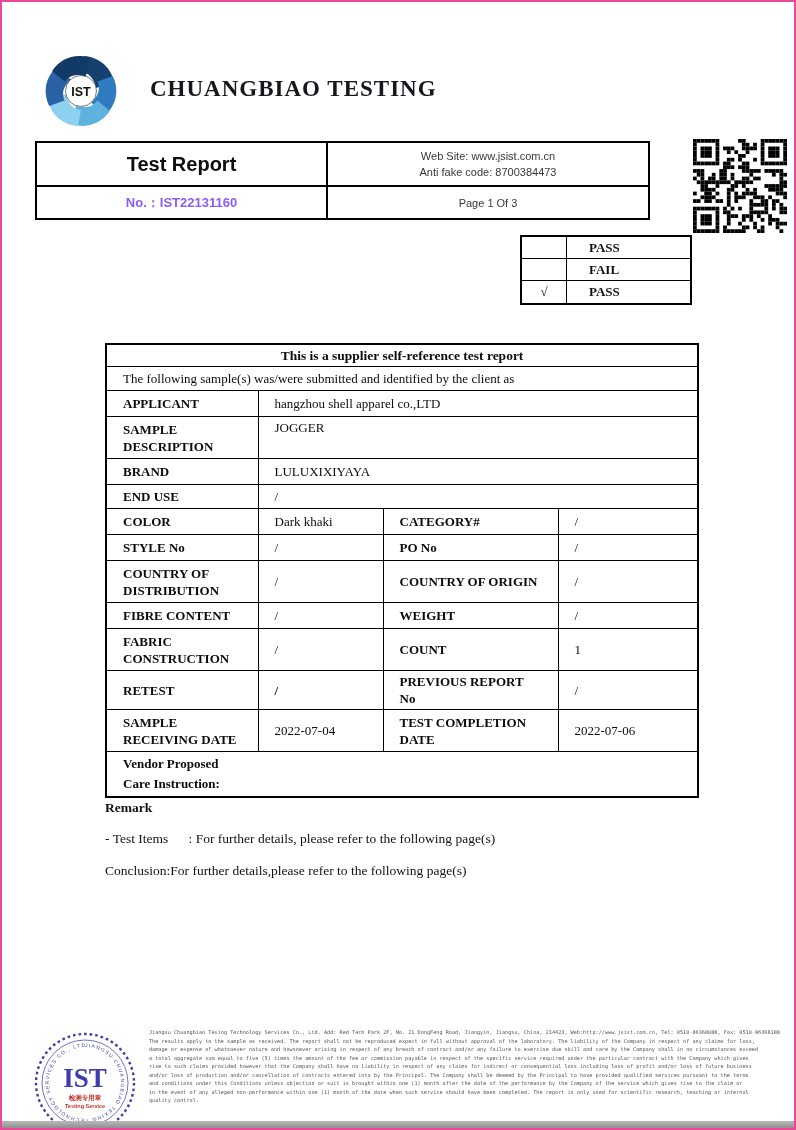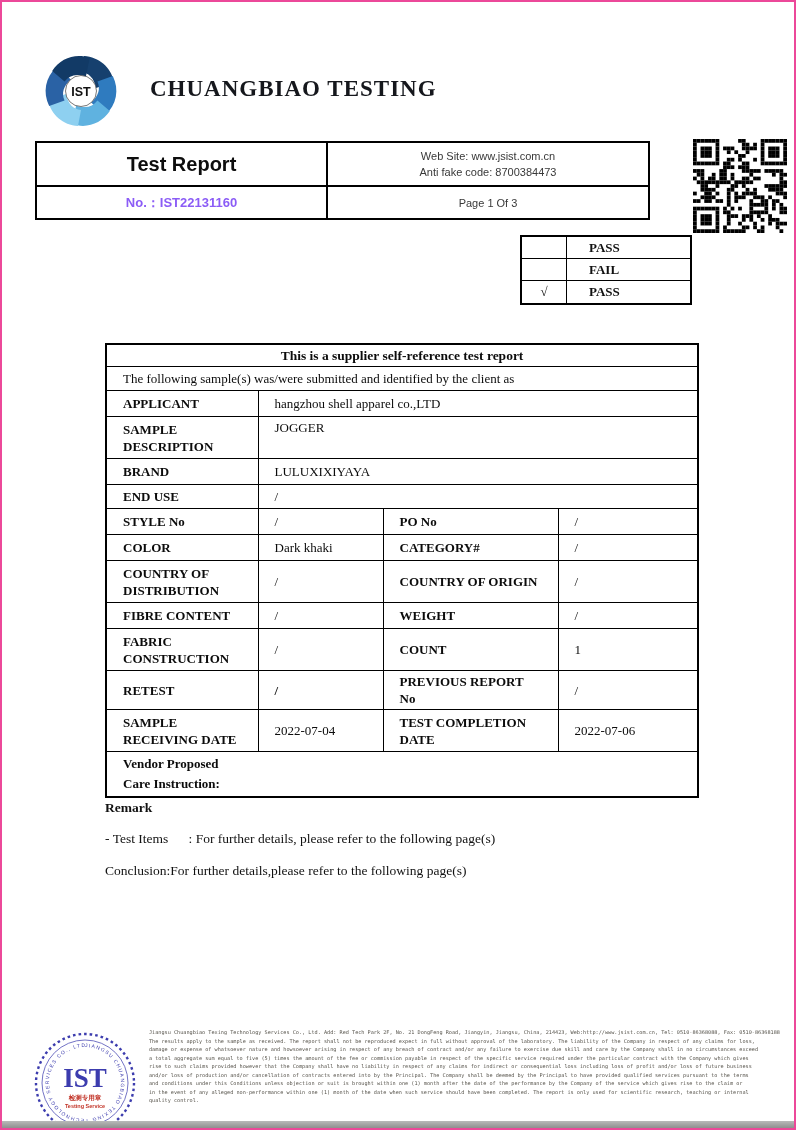--- a/index.html
+++ b/index.html
@@ -458,29 +458,29 @@
     </tr>
     <tr style="height:26px">
       <td class="lbl">BRAND</td>
       <td colspan="3">LULUXIXIYAYA</td>
     </tr>
     <tr style="height:24px">
       <td class="lbl">END USE</td>
       <td colspan="3">/</td>
     </tr>
     <tr style="height:26px">
-      <td class="lbl">STYLE No</td>
-      <td>/</td>
-      <td class="lbl">PO No</td>
-      <td>/</td>
-    </tr>
-    <tr style="height:26px">
       <td class="lbl">COLOR</td>
       <td>Dark khaki</td>
       <td class="lbl">CATEGORY#</td>
+      <td>/</td>
+    </tr>
+    <tr style="height:26px">
+      <td class="lbl">STYLE No</td>
+      <td>/</td>
+      <td class="lbl">PO No</td>
       <td>/</td>
     </tr>
     <tr style="height:42px">
       <td class="lbl">COUNTRY OF DISTRIBUTION</td>
       <td>/</td>
       <td class="lbl">COUNTRY OF ORIGIN</td>
       <td>/</td>
     </tr>
     <tr style="height:26px">
       <td class="lbl">FIBRE CONTENT</td>

